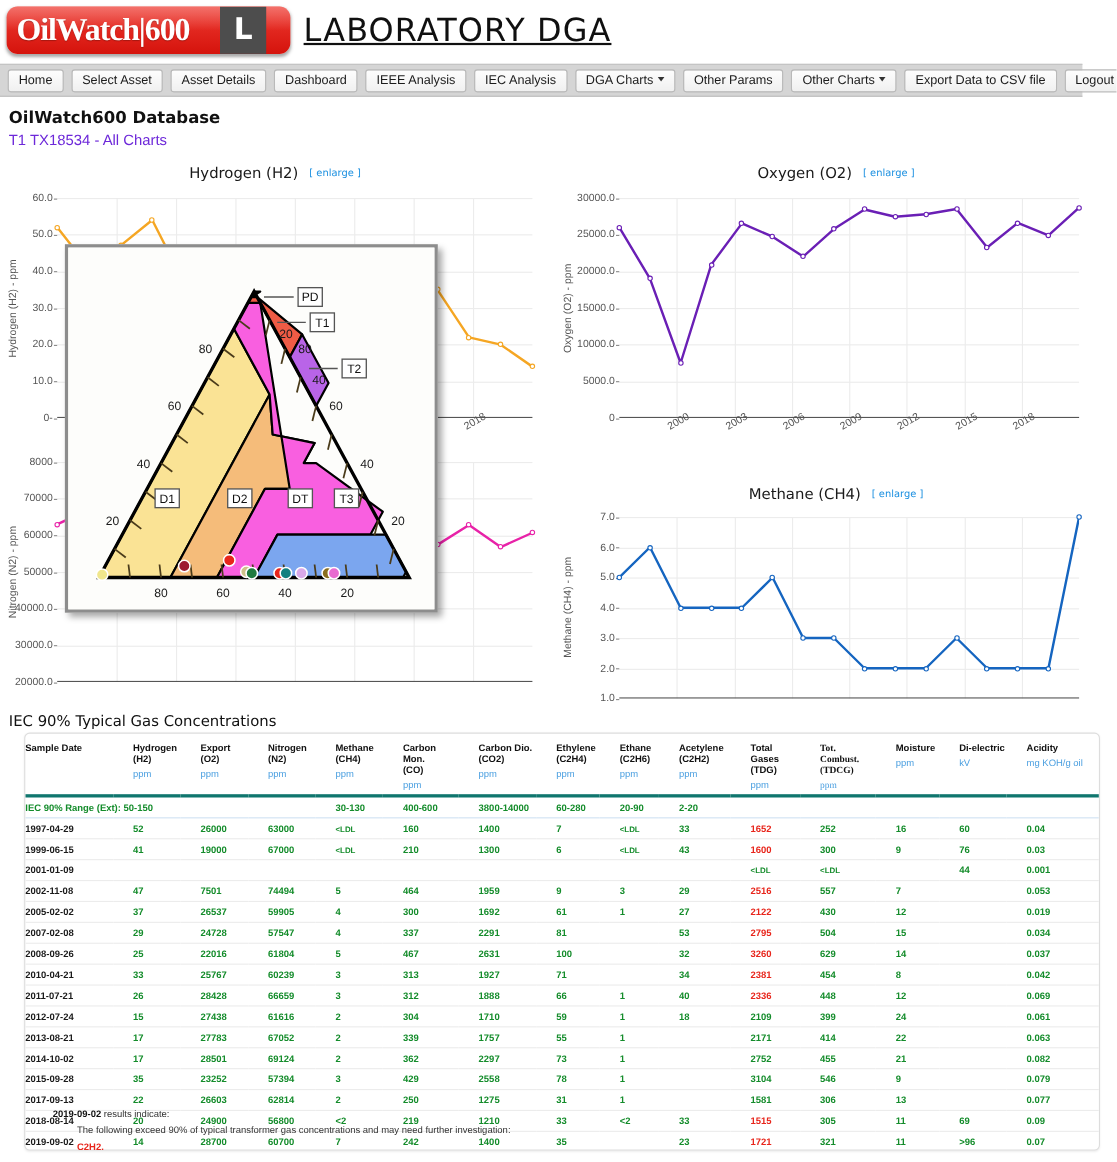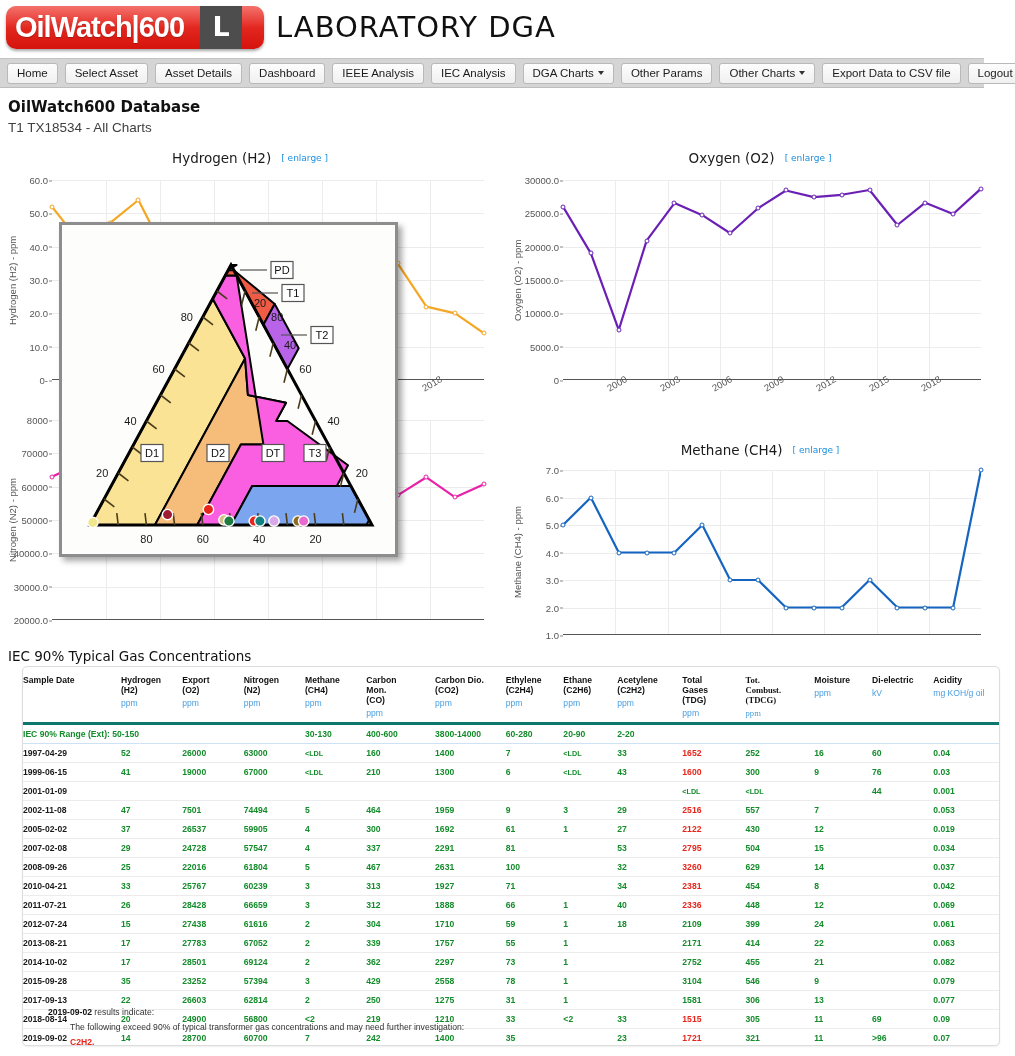--- a/index.html
+++ b/index.html
@@ -23,39 +23,39 @@
     background:linear-gradient(#ef3b32,#d5130c);
     box-shadow:0 2px 3px rgba(0,0,0,.35);
     overflow:hidden;
   }
   #logo:after{
     content:""; position:absolute; left:0; top:0; right:0; height:50%;
     background:linear-gradient(rgba(255,255,255,.28),rgba(255,255,255,0));
   }
   #logo-text{
     position:absolute; left:9px; top:4px;
-    font-family:Liberation Sans, sans-serif;
+    font-family:Liberation Serif, serif;
     font-weight:bold; font-size:29px; letter-spacing:-1px;
     color:#fff; line-height:35px;
     text-shadow:0 1px 1px rgba(0,0,0,.25);
     z-index:2;
   }
   #logo-l{
     position:absolute; right:22px; top:0; width:42px; height:43px;
     background:#4d4d4d; z-index:1;
   }
   #logo-l span{
     display:block; text-align:center; color:#fff;
     font-family:"DejaVu Sans", sans-serif;
     font-weight:bold; font-size:27px; line-height:42px;
   }
   #app-title{
     position:absolute; left:276px; top:10px;
     font-family:"DejaVu Sans", sans-serif;
-    font-size:29px; letter-spacing:1px; color:#101010;
+    font-size:29px; letter-spacing:1px; color:#101010;text-decoration:underline;
   }
 
   
   #navbar{
     position:absolute; left:0; top:58px; width:984px; height:30px;
     background:#d5d5d5; border-top:1px solid #c3c3c3; border-bottom:1px solid #bdbdbd;
     display:flex; align-items:center; gap:7px; padding-left:7px;
   }
   .nav-btn{
     background:linear-gradient(#fdfdfd,#f0f0f0);
@@ -71,21 +71,21 @@
   }
 
   
   #db-title{
     position:absolute; left:8px; top:98px;
     font-family:"DejaVu Sans", sans-serif;
     font-weight:bold; font-size:15px; color:#111;
   }
   #asset-line{
     position:absolute; left:8px; top:120px;
-    font-size:13.5px; color:#404040;
+    font-size:13.5px; color:#6d28d9;
   }
 
   
   .chart-box{ position:absolute; }
   .chart-title{
     text-align:center; font-size:13.5px; color:#1a1a1a;
     font-family:"DejaVu Sans", sans-serif;
   }
   .chart-title .enlarge{
     font-size:9px; color:#1a8fe0; margin-left:10px; cursor:pointer;

